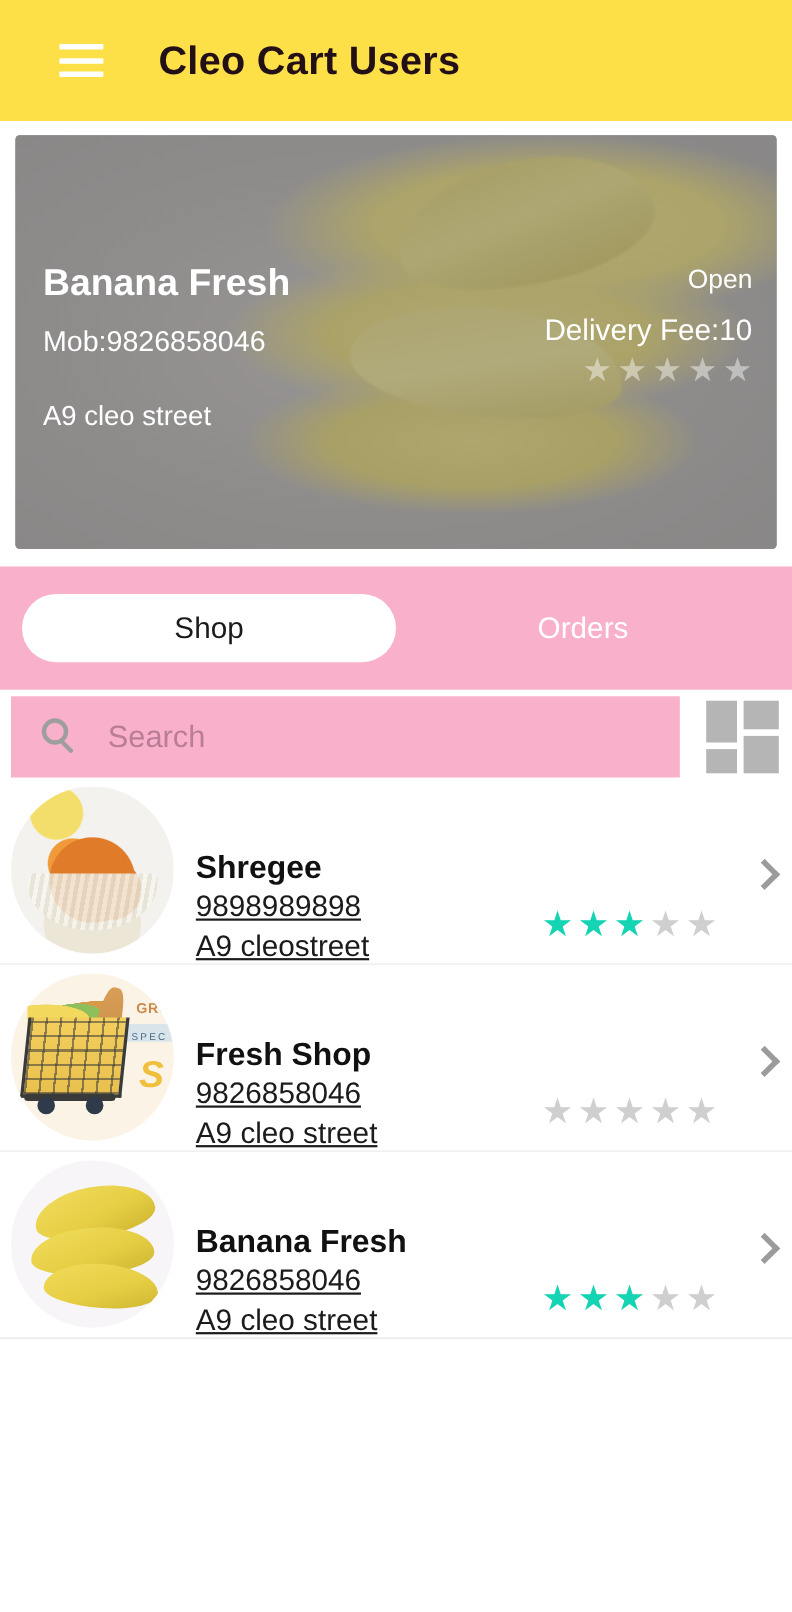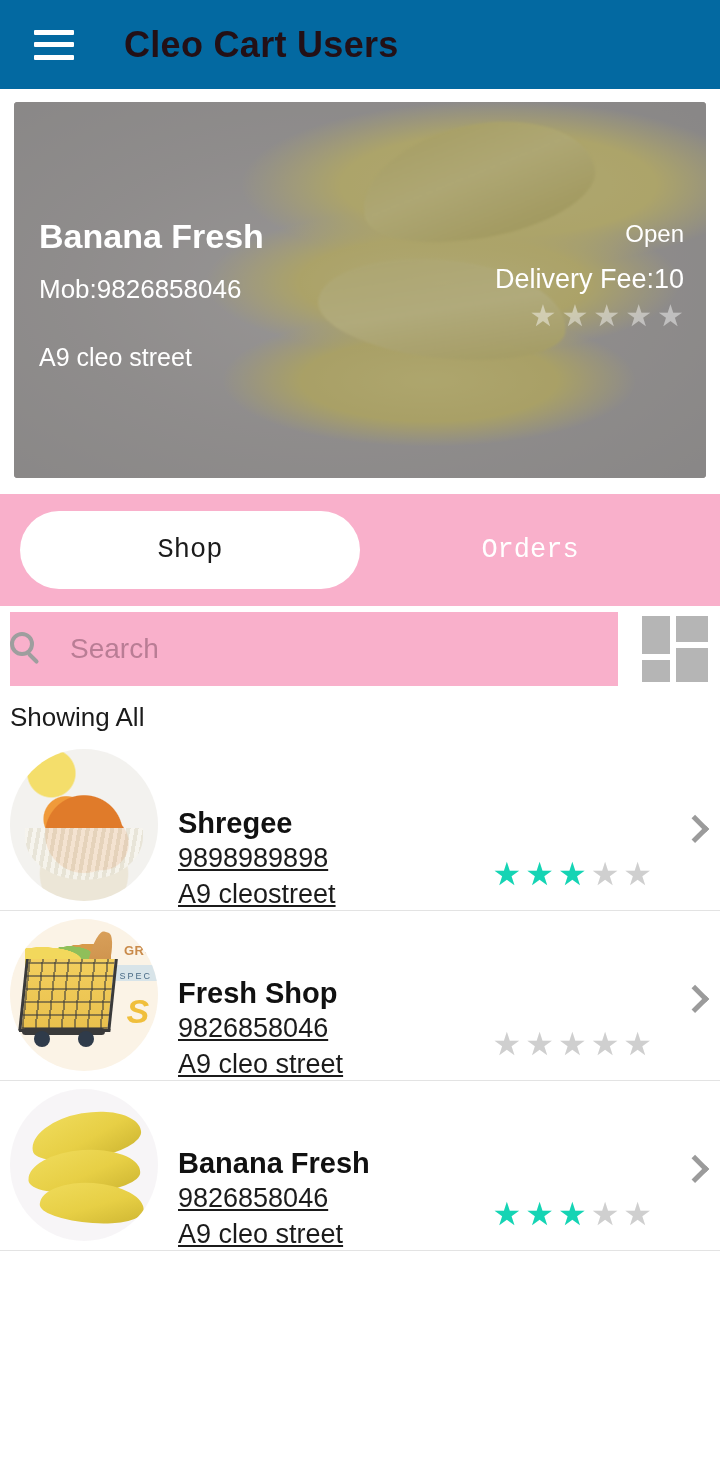--- a/index.html
+++ b/index.html
@@ -14,25 +14,25 @@
 
   .app {
     position: relative;
     width: 720px;
     height: 1465px;
     background: #ffffff;
   }
 
   
   .appbar {
-    height: 89px;
-    background: #0369a1;
+    height: 110px;
+    background: #fde047;
     display: flex;
     align-items: center;
-    padding-left: 34px;
+    padding-left: 54px;
   }
   .hamburger {
     width: 40px;
     height: 30px;
     display: flex;
     flex-direction: column;
     justify-content: space-between;
     cursor: pointer;
     flex: 0 0 auto;
   }
@@ -152,28 +152,27 @@
   .tabs {
     margin-top: 16px;
     height: 112px;
     background: #f9b0cb;
     display: flex;
     align-items: center;
     padding: 0 20px;
   }
   .tab {
     flex: 1 1 0;
-    height: 78px;
+    height: 62px;
     display: flex;
     align-items: center;
     justify-content: center;
     font-size: 27px;
     cursor: pointer;
     border-radius: 39px;
-    font-family: Liberation Mono, monospace;
   }
   .tab.active {
     background: #ffffff;
     color: #1b1b1b;
   }
   .tab.inactive {
     color: #ffffff;
   }
 
   
@@ -182,20 +181,21 @@
     align-items: center;
     padding: 6px 0 0 0;
   }
   .searchbox {
     margin-left: 10px;
     width: 608px;
     height: 74px;
     background: #f9b0cb;
     display: flex;
     align-items: center;
+    padding-left: 28px;
   }
   .search-icon {
     width: 34px;
     height: 34px;
     flex: 0 0 auto;
     position: relative;
   }
   .search-icon span {
     position: absolute;
     left: 0; top: 0;
@@ -468,21 +468,20 @@
       <input class="search-input" type="text" placeholder="Search" style="">
     </div>
     <div class="grid-toggle">
       <b class="gt-a"></b>
       <b class="gt-b"></b>
       <b class="gt-c"></b>
       <b class="gt-d"></b>
     </div>
   </div>
 
-  <div class="showing-all">Showing All</div>
 
   <div class="list">
 
     <div class="row">
       <div class="thumb curry"></div>
       <div class="row-body">
         <div class="row-name">Shregee</div>
         <div class="row-phone">9898989898</div>
         <div class="row-address">A9 cleostreet</div>
       </div>

